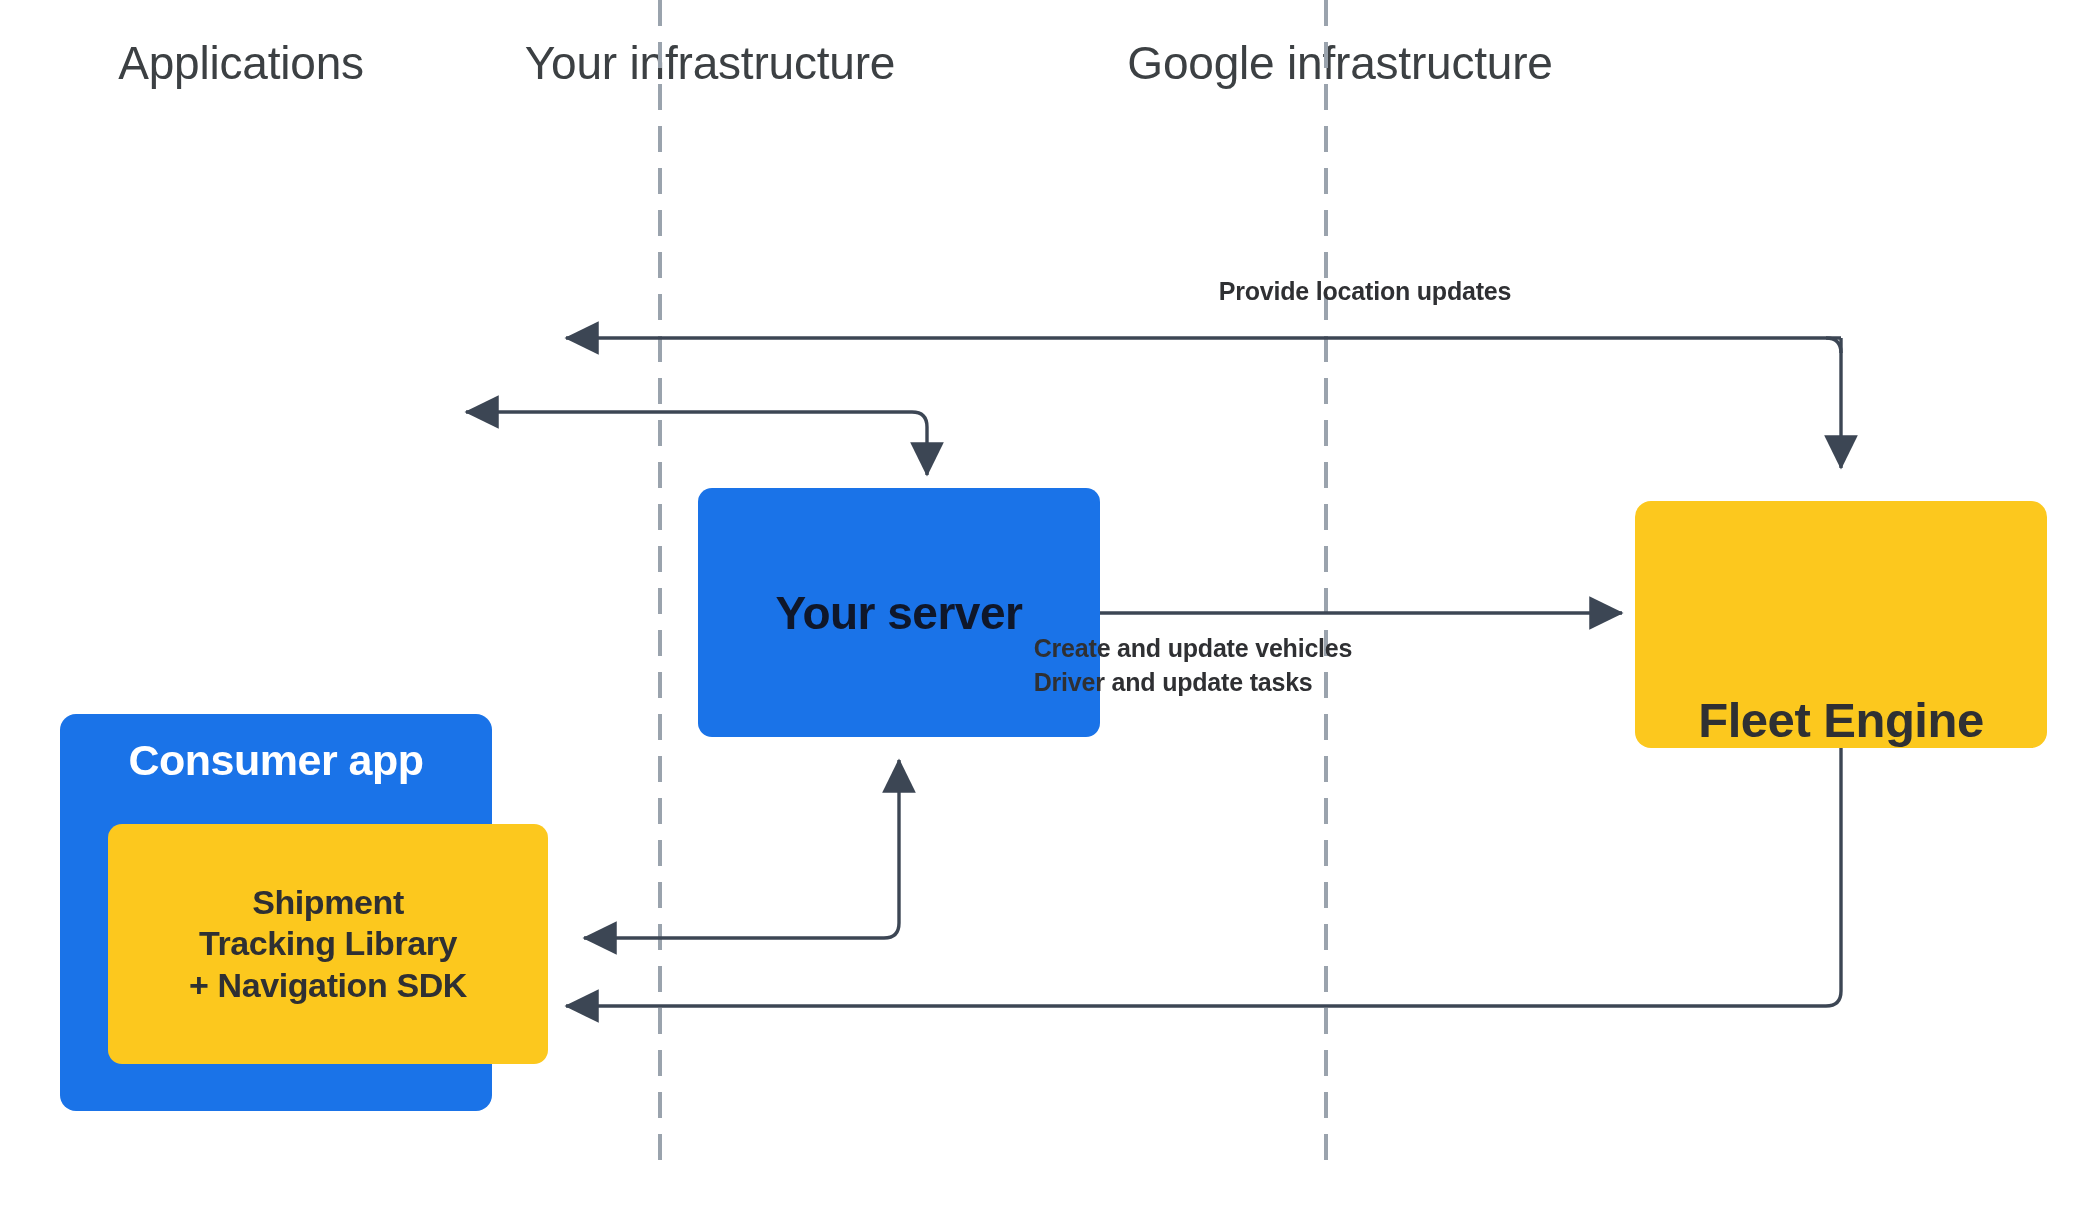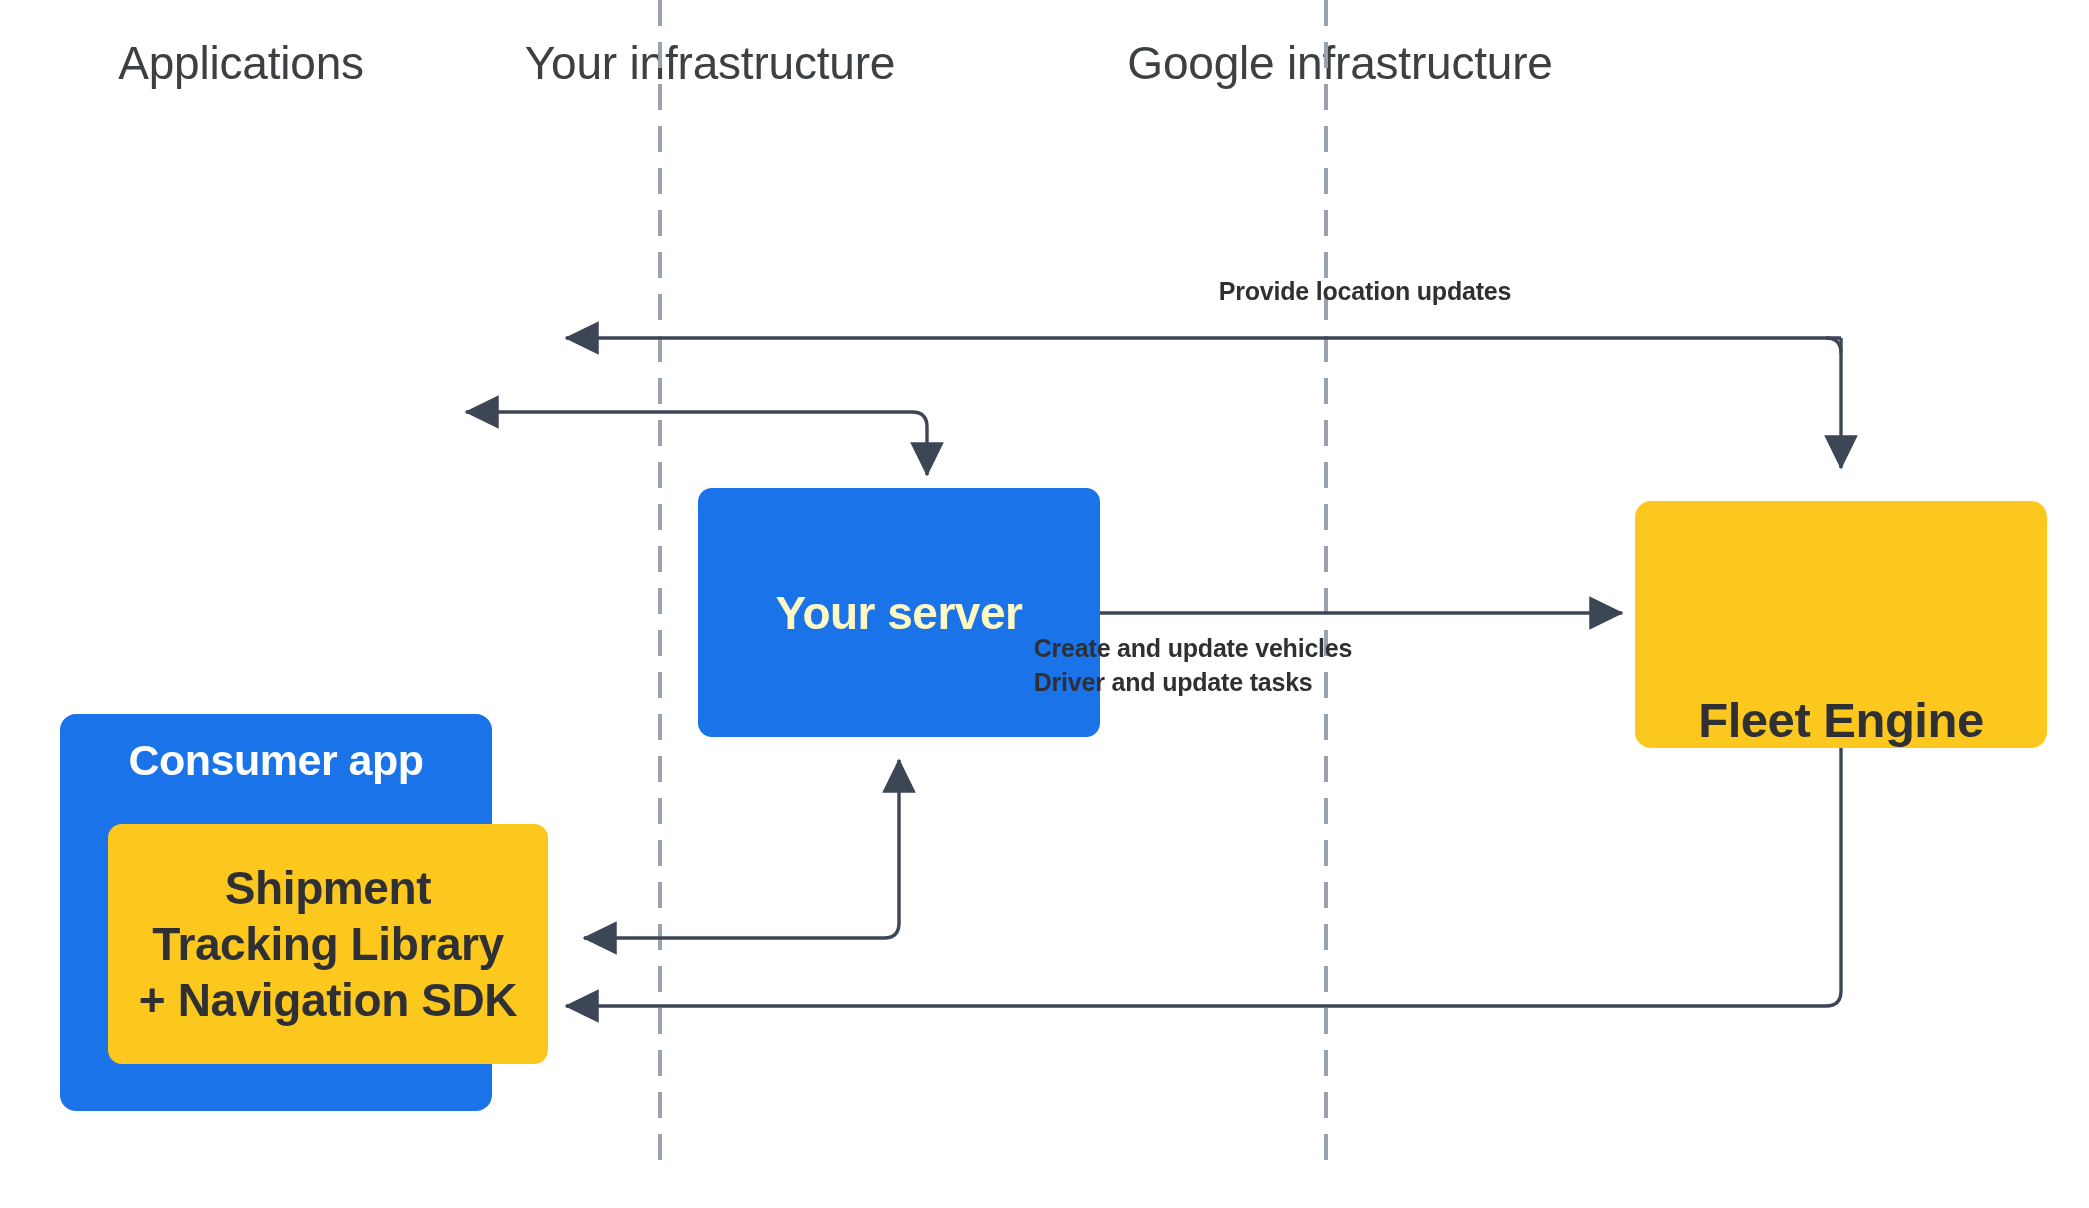--- a/index.html
+++ b/index.html
@@ -63,21 +63,21 @@
     letter-spacing: -0.4px;
     line-height: 1.22;
   }
   .server-box {
     position: absolute;
     background: #1a73e8;
     border-radius: 14px;
     display: flex;
     align-items: center;
     justify-content: center;
-    color: #fef9c3;
+    color: #0f172a;
     font-weight: bold;
     font-size: 46px;
     font-family: "Liberation Sans", sans-serif;
     letter-spacing: -0.5px;
   }
   .engine-box {
     position: absolute;
     background: #fcc81e;
     border-radius: 16px;
     display: flex;
@@ -155,21 +155,21 @@
       <path d="M 1100 613 L 1622 613" marker-end="url(#arrow-end)"></path>
 
       <path d="M 566 1006 L 1826 1006" marker-start="url(#arrow-left)"></path>
       <path d="M 1826 1006 Q 1841 1006 1841 991 L 1841 732"></path>
     </g>
   </svg>
 
 
   <div class="app-box" style="left:60px; top:714px; width:432px; height:397px;">
     <div class="app-title" style="top:22px;">Consumer app</div>
-    <div class="sdk-box" style="left:48px; top:110px; width:440px; height:240px; font-size:46px;">
+    <div class="sdk-box" style="left:48px; top:110px; width:440px; height:240px; font-size:34px;">
       <span>
         <span>Shipment</span><br>
         <span>Tracking Library</span><br>
         <span>+ Navigation SDK</span>
       </span>
     </div>
   </div>
 
   <div class="server-box" style="left:698px; top:488px; width:402px; height:249px;">
     <span>Your server</span>

